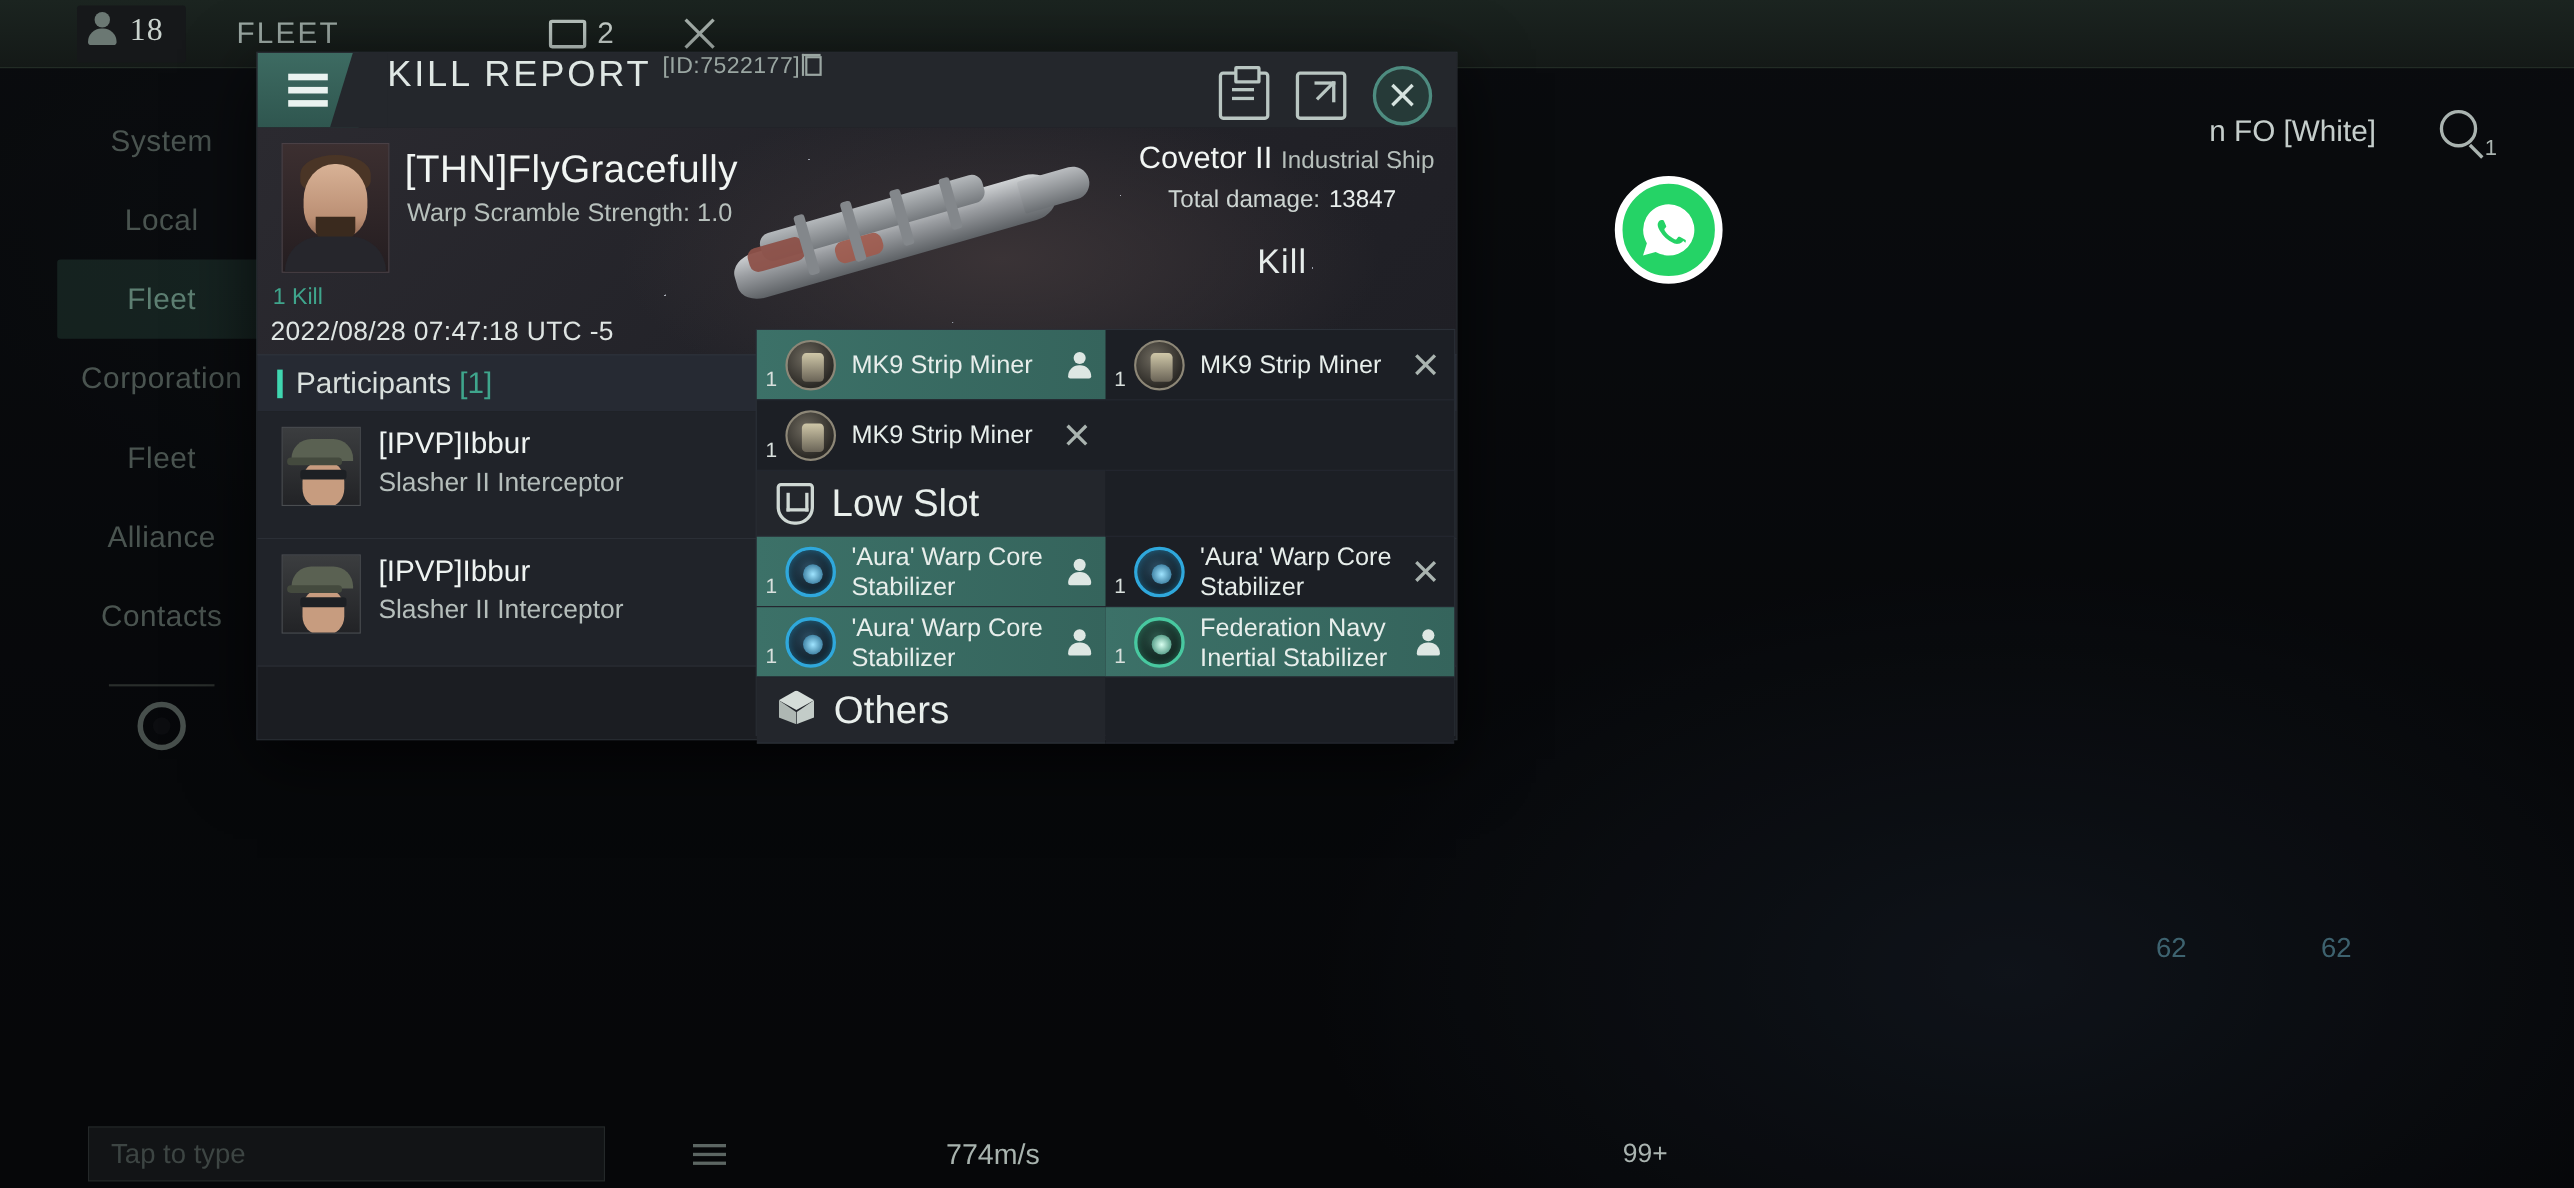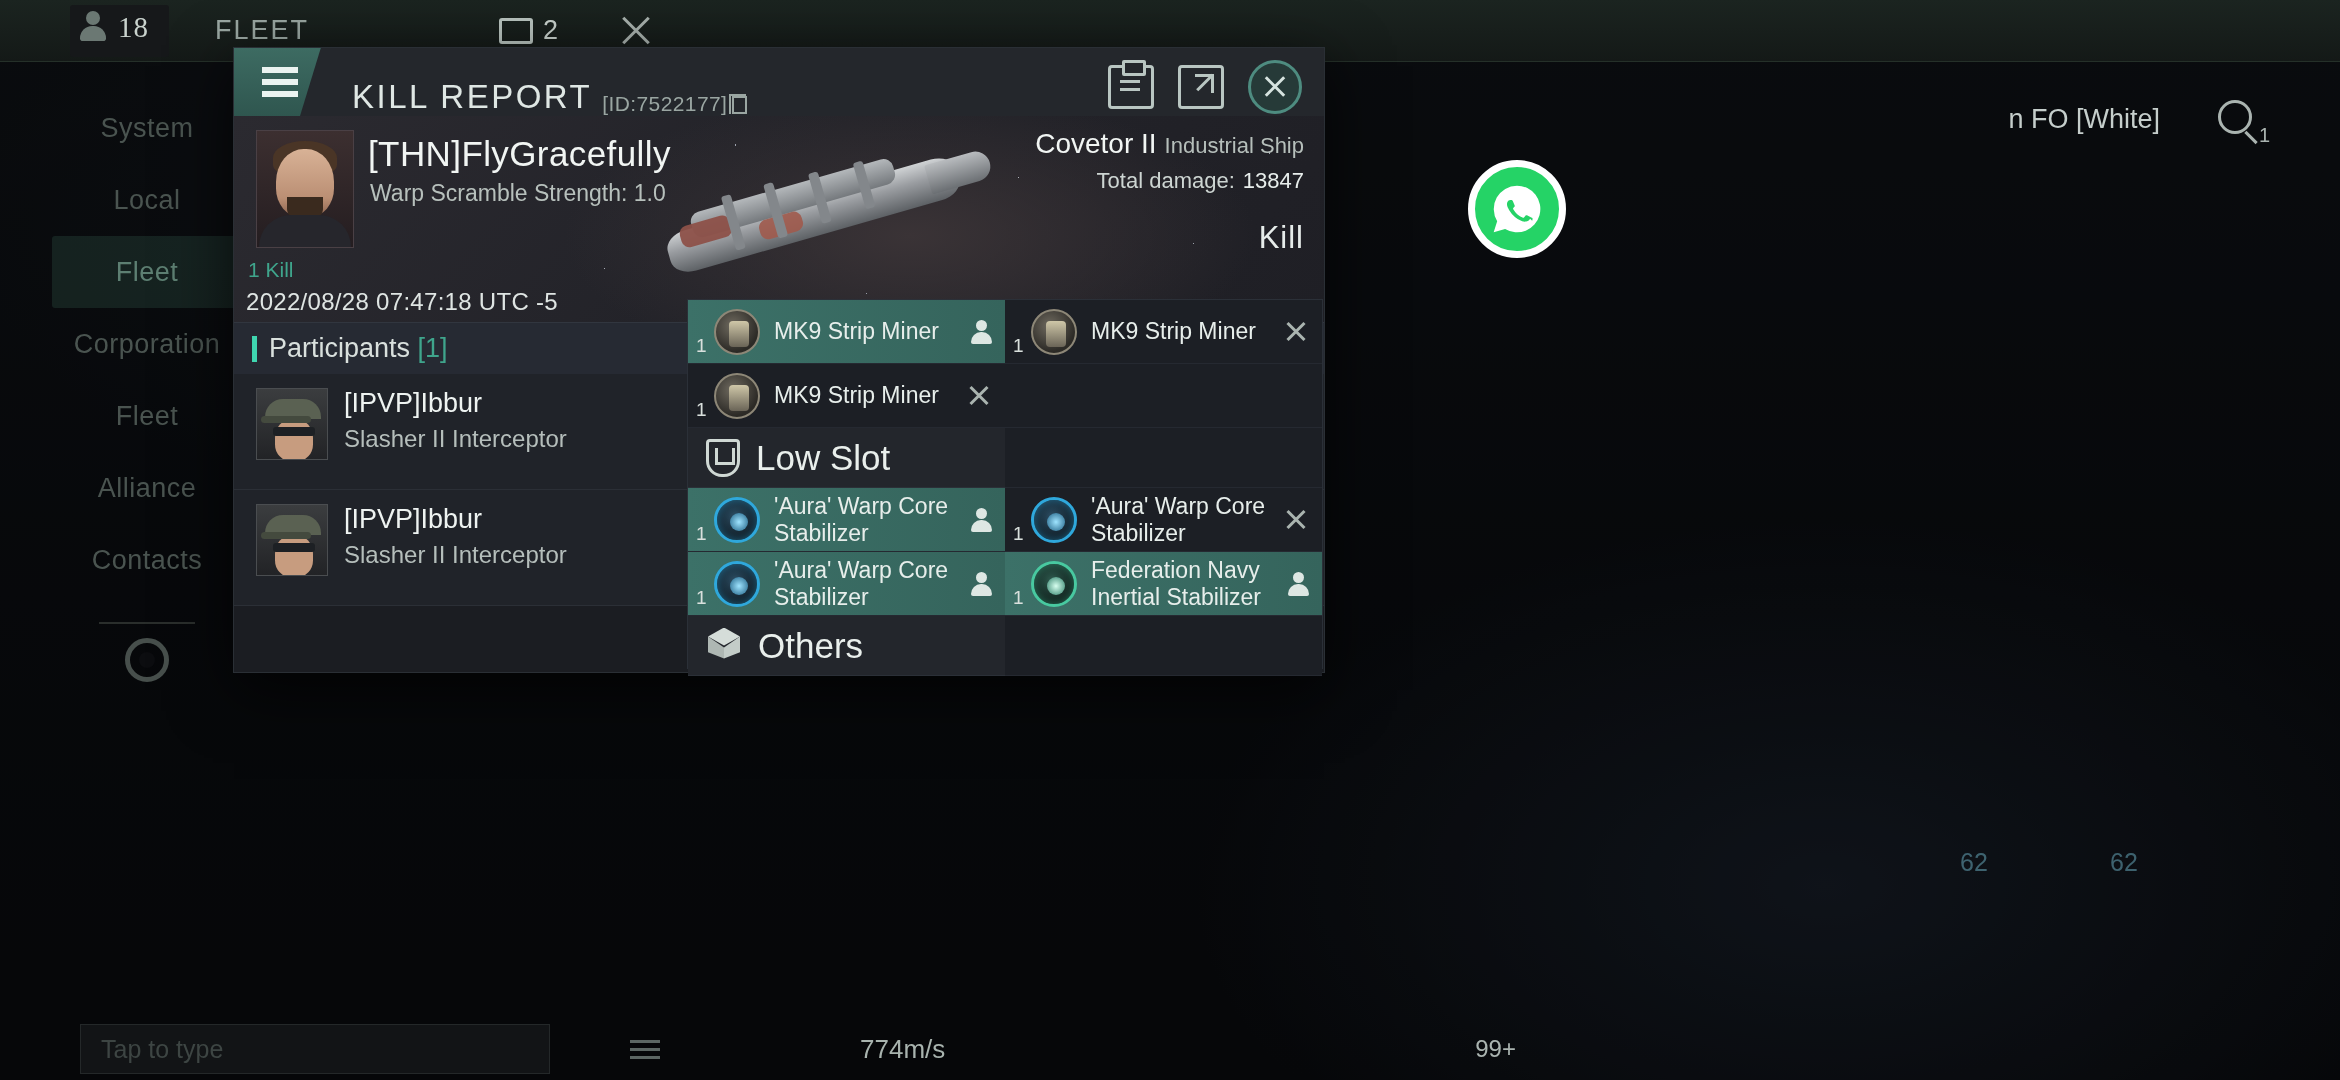--- a/index.html
+++ b/index.html
@@ -94,21 +94,21 @@
   .sys-search:after { content: ""; position: absolute; right: -10px; bottom: -8px;
     width: 16px; height: 3px; background: #aab4b0; transform: rotate(45deg); }
   .sys-sub { position: absolute; right: 70px; top: 124px; color: #aab4b0; font-size: 20px; }
 
   
   .modal { position: absolute; left: 234px; top: 48px; width: 1090px; height: 624px;
     background: #1b1d22; box-shadow: 0 0 0 1px #2a2f35, 0 18px 60px rgba(0,0,0,.7); }
 
   
   .m-head { position: relative; height: 68px; background: #24272c; display: flex;
-    align-items: flex-end; overflow: hidden; }
+    align-items: flex-start; overflow: hidden; }
   .m-head-tab { position: absolute; left: 0; top: 0; width: 92px; height: 68px;
     background: linear-gradient(180deg, #3d6b62 0%, #2f564f 100%); }
   .m-head-tab:after { content: ""; position: absolute; right: -26px; top: 0;
     width: 52px; height: 68px; background: #24272c;
     clip-path: polygon(40% 0, 100% 0, 100% 100%, 0 100%); }
   .m-burger { position: absolute; left: 28px; top: 19px; z-index: 3;
     display: flex; flex-direction: column; gap: 6px; }
   .m-burger i { display: block; width: 36px; height: 6px; background: #eaf3f0; }
   .m-burger i:nth-child(3) { width: 36px; }
   .m-title { margin-left: 118px; color: #dfe7e4; font-size: 33px; letter-spacing: 2.5px; }
@@ -179,21 +179,21 @@
   .hero-ship .deck { position: absolute; left: 60px; top: 38px; width: 210px; height: 26px;
     border-radius: 10px; background: linear-gradient(180deg, #b4b8bb, #75797d); }
   .hero-ship .nose { position: absolute; left: 300px; top: 56px; width: 64px; height: 30px;
     border-radius: 4px 30px 30px 4px; background: linear-gradient(180deg, #b9bcbf, #6b6f73); }
   .hero-ship .red1 { position: absolute; left: 46px; top: 48px; width: 52px; height: 22px;
     border-radius: 8px; background: #8d5149; opacity: .95; }
   .hero-ship .red2 { position: absolute; left: 124px; top: 64px; width: 44px; height: 20px;
     border-radius: 8px; background: #a05a4c; opacity: .9; }
   .hero-ship .fin { position: absolute; background: #83878b; border-radius: 3px; }
 
-  .hero-right { position: absolute; right: 20px; top: 12px; text-align: right; }
+  .hero-right { position: absolute; right: 20px; top: 12px; text-align: center; }
   .hr-ship { color: #f2f6f4; font-size: 28px; }
   .hr-ship span { color: #b6bfbb; font-size: 22px; margin-left: 8px; }
   .hr-dmg { color: #cdd5d2; font-size: 22px; margin-top: 8px; }
   .hr-dmg b { color: #e8eeec; font-weight: normal; margin-left: 8px; }
   .hr-isk { margin-top: 10px; color: #f0a82e; font-size: 42px; letter-spacing: .5px; }
   .hr-isk span { font-size: 27px; margin-left: 10px; }
   .hr-kill { margin-top: 26px; color: #e6ecea; font-size: 31px; letter-spacing: 1px; }
 
   
   .p-head { height: 52px; background: #262a33; display: flex; align-items: center;

